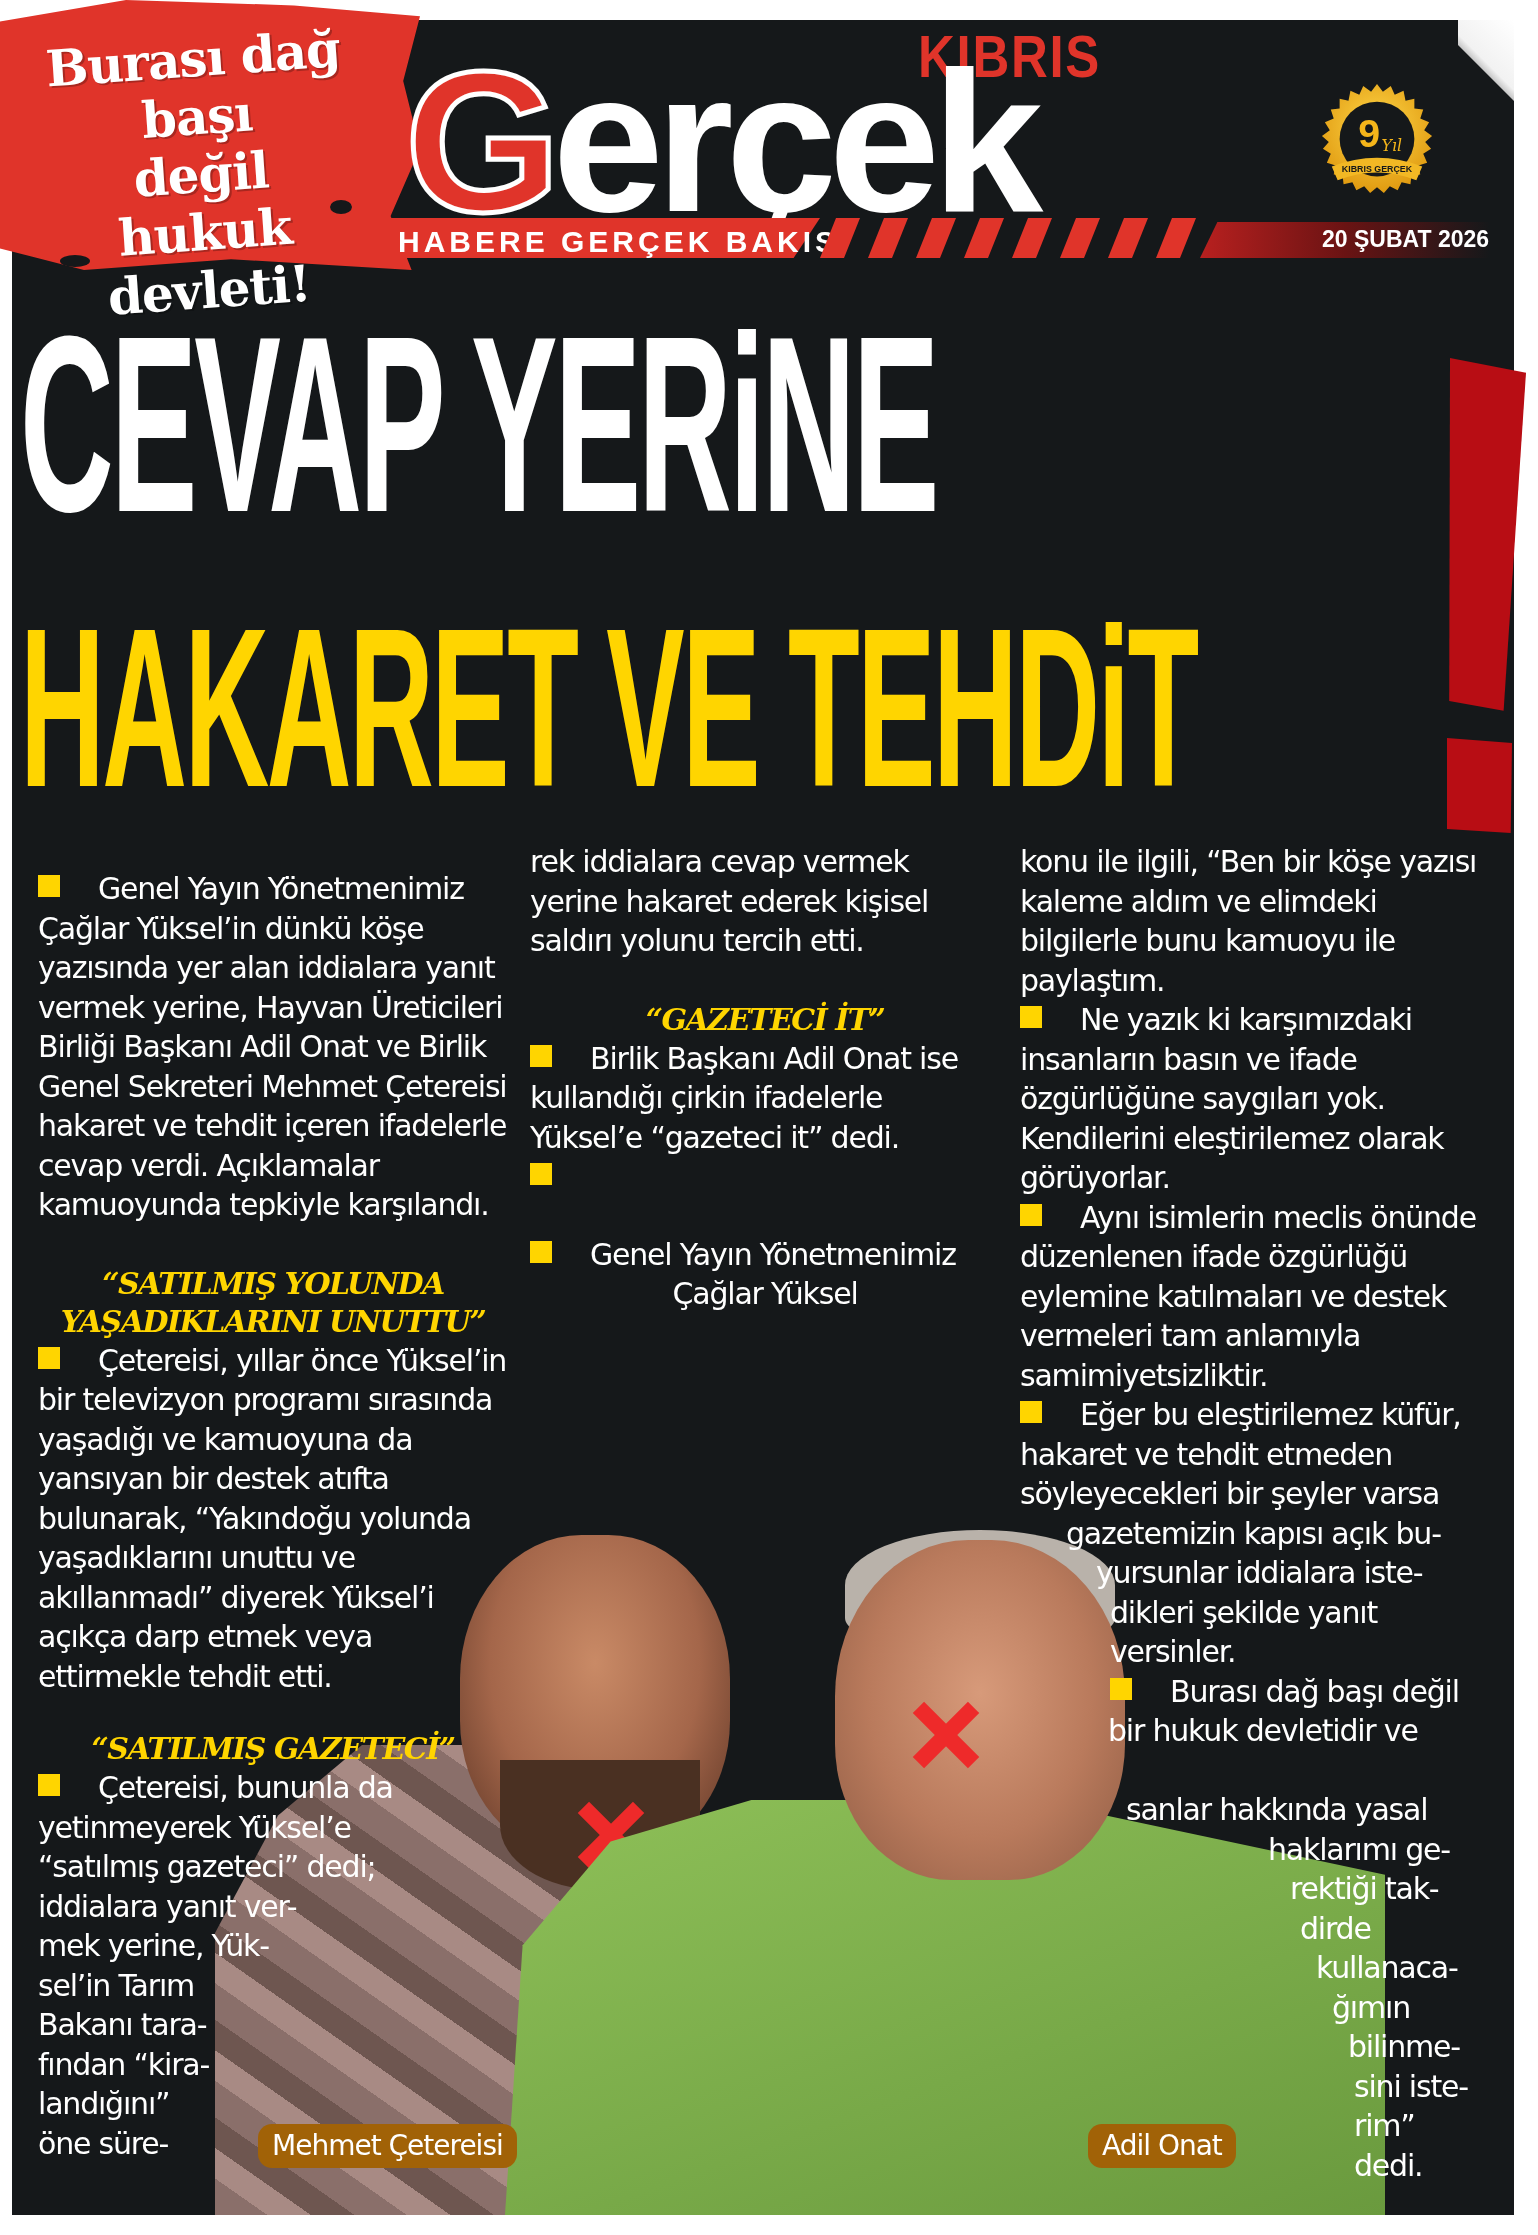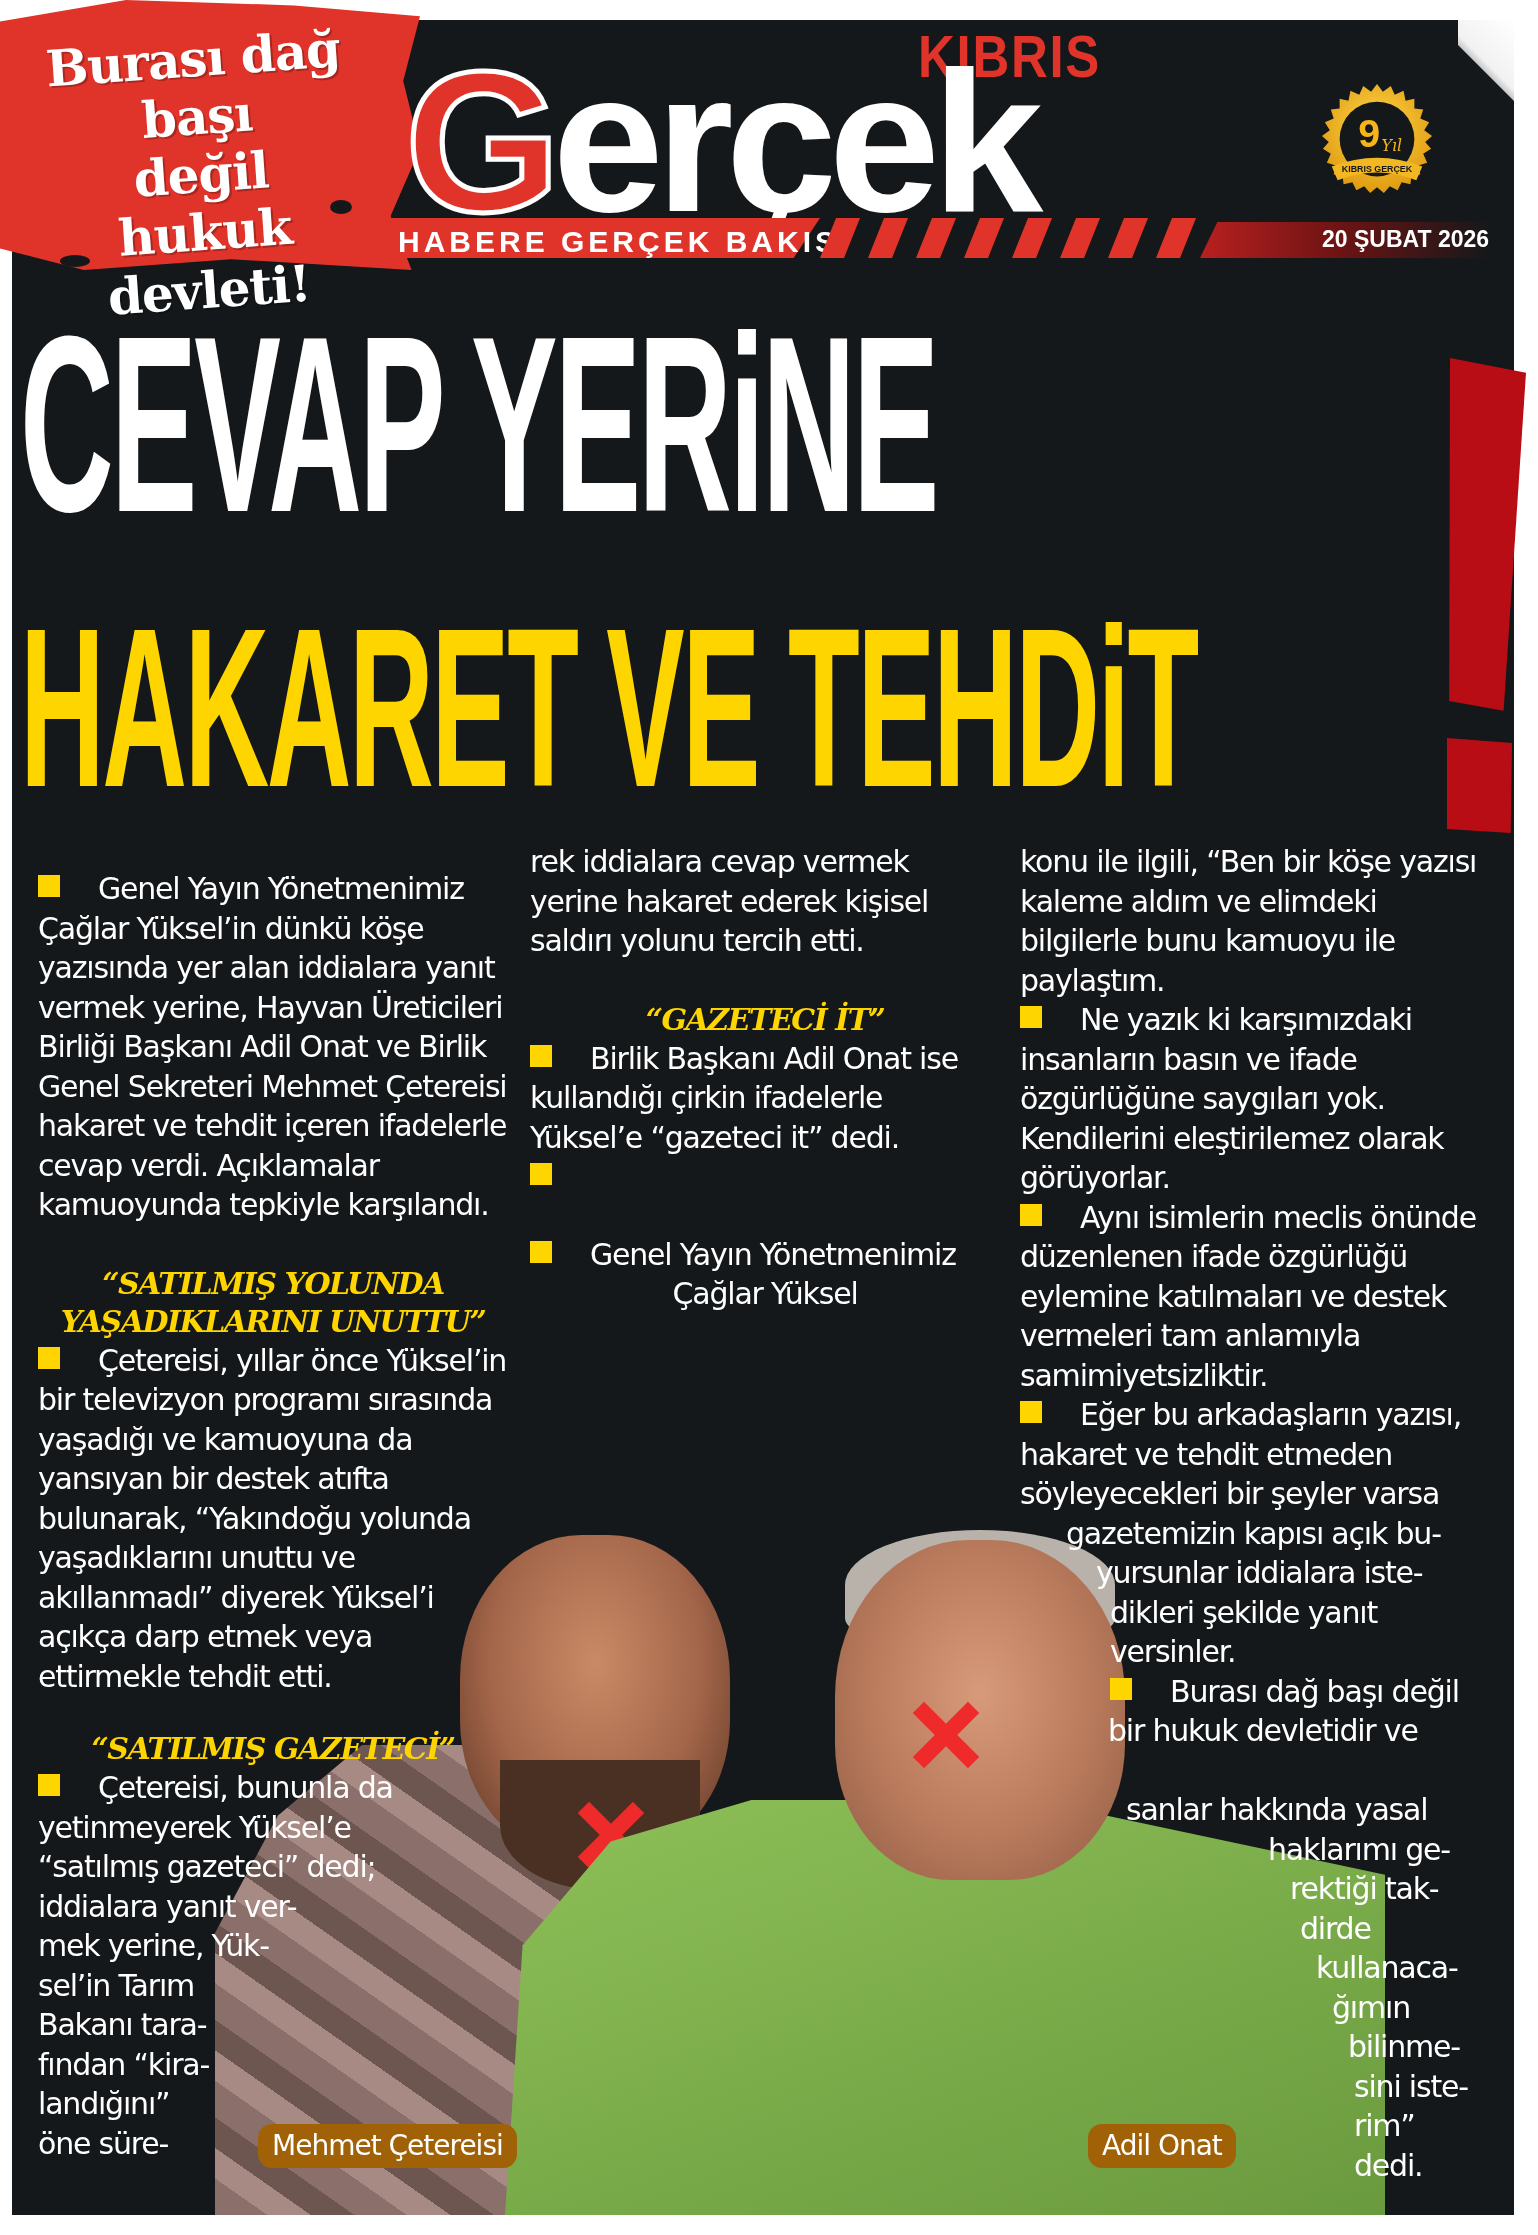--- a/index.html
+++ b/index.html
@@ -264,21 +264,21 @@
   <div style="height:38px"></div>
   <p><span class="bullet"></span><span>Genel Yayın Yönetmenimiz</span></p>
   <p style="text-align:center;">Çağlar Yüksel</p>
 </div>
 
 <div class="col col-3">
   <p>konu ile ilgili, “Ben bir köşe yazısı kaleme aldım ve elimdeki bilgilerle bunu kamuoyu ile paylaştım.</p>
   <p><span class="bullet"></span><span>Ne yazık ki karşımızdaki insanların basın ve ifade özgürlüğüne saygıları yok. Kendilerini eleştirilemez olarak görüyorlar.</span></p>
   <p><span class="bullet"></span><span>Aynı isimlerin meclis önünde düzenlenen ifade özgürlüğü eylemine katılmaları ve destek vermeleri tam anlamıyla samimiyetsizliktir.</span></p>
   <p>
-    <span class="bullet"></span><span>Eğer bu arkadaşların yazısı,</span><br>
+    <span class="bullet"></span><span>Eğer bu eleştirilemez küfür,</span><br>
     <span>hakaret ve tehdit etmeden</span><br>
     <span>söyleyecekleri bir şeyler varsa</span><br>
     <span style="padding-left:46px">gazetemizin kapısı açık bu-</span><br>
     <span style="padding-left:76px">yursunlar iddialara iste-</span><br>
     <span style="padding-left:90px">dikleri şekilde yanıt</span><br>
     <span style="padding-left:90px">versinler.</span>
   </p>
   <p>
     <span style="padding-left:90px"></span><span class="bullet"></span><span>Burası dağ başı değil</span><br>
     <span style="padding-left:88px">bir hukuk devletidir ve</span><br>

